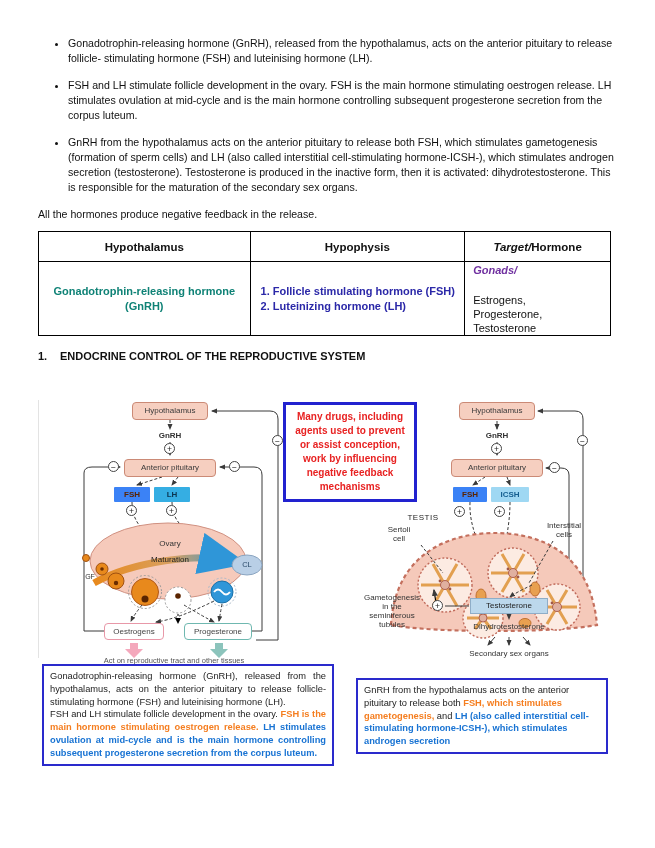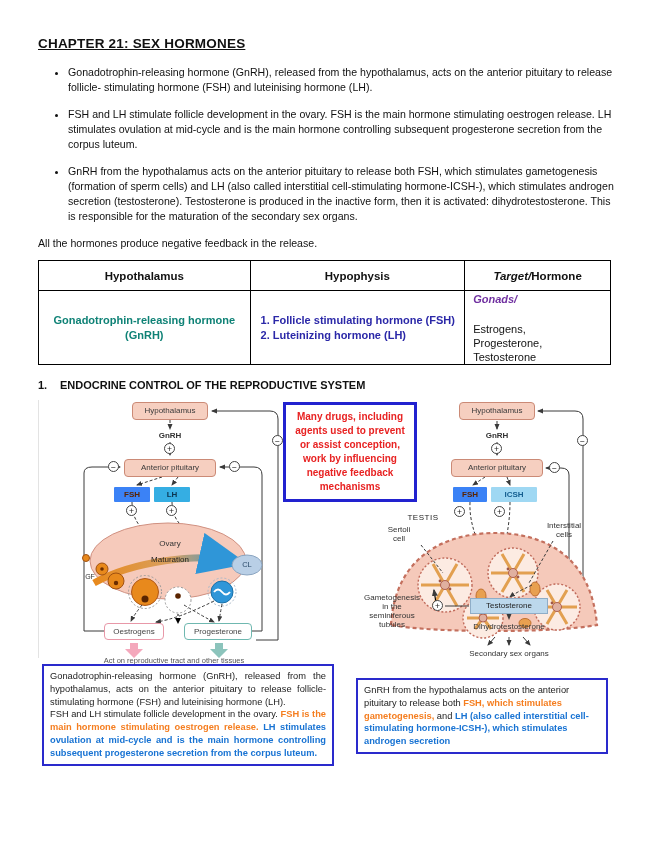--- a/index.html
+++ b/index.html
@@ -57,21 +57,20 @@
   .blu { color:#1873d3; font-weight:bold; }
   .redbox { position:absolute; border:3px solid #2222cf; background:#fff; color:#e82222;
             font-weight:bold; font-size:10px; line-height:14px; text-align:center; padding:5px 4px; }
 </style>
 </head>
 <body>
 
 <div class="page">
 
   <div class="content">
-    <div class="title">CHAPTER 21: SEX HORMONES</div>
 
     <ul class="bullets">
       <li>Gonadotrophin-releasing hormone (GnRH), released from the hypothalamus, acts on the anterior pituitary to release follicle- stimulating hormone (FSH) and luteinising hormone (LH).</li>
       <li>FSH and LH stimulate follicle development in the ovary. FSH is the main hormone stimulating oestrogen release. LH stimulates ovulation at mid-cycle and is the main hormone controlling subsequent progesterone secretion from the corpus luteum.</li>
       <li>GnRH from the hypothalamus acts on the anterior pituitary to release both FSH, which stimulates gametogenesis (formation of sperm cells) and LH (also called interstitial cell-stimulating hormone-ICSH-), which stimulates androgen secretion (testosterone). Testosterone is produced in the inactive form, then it is activated: dihydrotestosterone. This is responsible for the maturation of the secondary sex organs.</li>
     </ul>
 
     <div class="note">All the hormones produce negative feedback in the release.</div>
 
     <table class="htable">
@@ -239,21 +238,21 @@
       <path d="M 172,192 Q 155,200 150,204" stroke="#3a3a3a" stroke-width="1" stroke-dasharray="3,2" marker-end="url(#aR)" fill="none"></path>
       <path d="M 149,221 V 226" stroke="#3a3a3a" stroke-width="1" stroke-dasharray="3,2" marker-end="url(#aR)" fill="none"></path>
       <path d="M 135,244 L 128,252" stroke="#3a3a3a" stroke-width="1" marker-end="url(#aR)" fill="none"></path>
       <path d="M 149,244 V 252" stroke="#3a3a3a" stroke-width="1" marker-end="url(#aR)" fill="none"></path>
       <path d="M 163,244 L 170,252" stroke="#3a3a3a" stroke-width="1" marker-end="url(#aR)" fill="none"></path>
     </svg>
     <div class="pinkbox" style="left:99px; top:9px; width:76px;">Hypothalamus</div>
     <div class="lbl" style="left:97px; top:38px; width:80px; font-weight:bold;">GnRH</div>
     <div class="pinkbox" style="left:91px; top:66px; width:92px;">Anterior pituitary</div>
     <div class="hbox fsh-box" style="left:93px; top:94px; width:34px;">FSH</div>
-    <div class="hbox icsh-box" style="left:131px; top:94px; width:46px;">ICSH</div>
+    <div class="hbox icsh-box" style="left:131px; top:94px; width:38px;">ICSH</div>
     <div class="lbl" style="left:41px; top:120px; width:44px; letter-spacing:.5px; color:#222;">TESTIS</div>
     <div class="lbl pre" style="left:17px; top:132px; width:44px;">Sertoli
 cell</div>
     <div class="lbl pre" style="left:173px; top:128px; width:62px;">Interstitial
 cells</div>
     <div class="lbl pre" style="left:0px; top:200px; width:64px;">Gametogenesis
 in the
 seminiferous
 tubules</div>
     <div class="testo-box" style="left:110px; top:205px; width:78px;">Testosterone</div>

